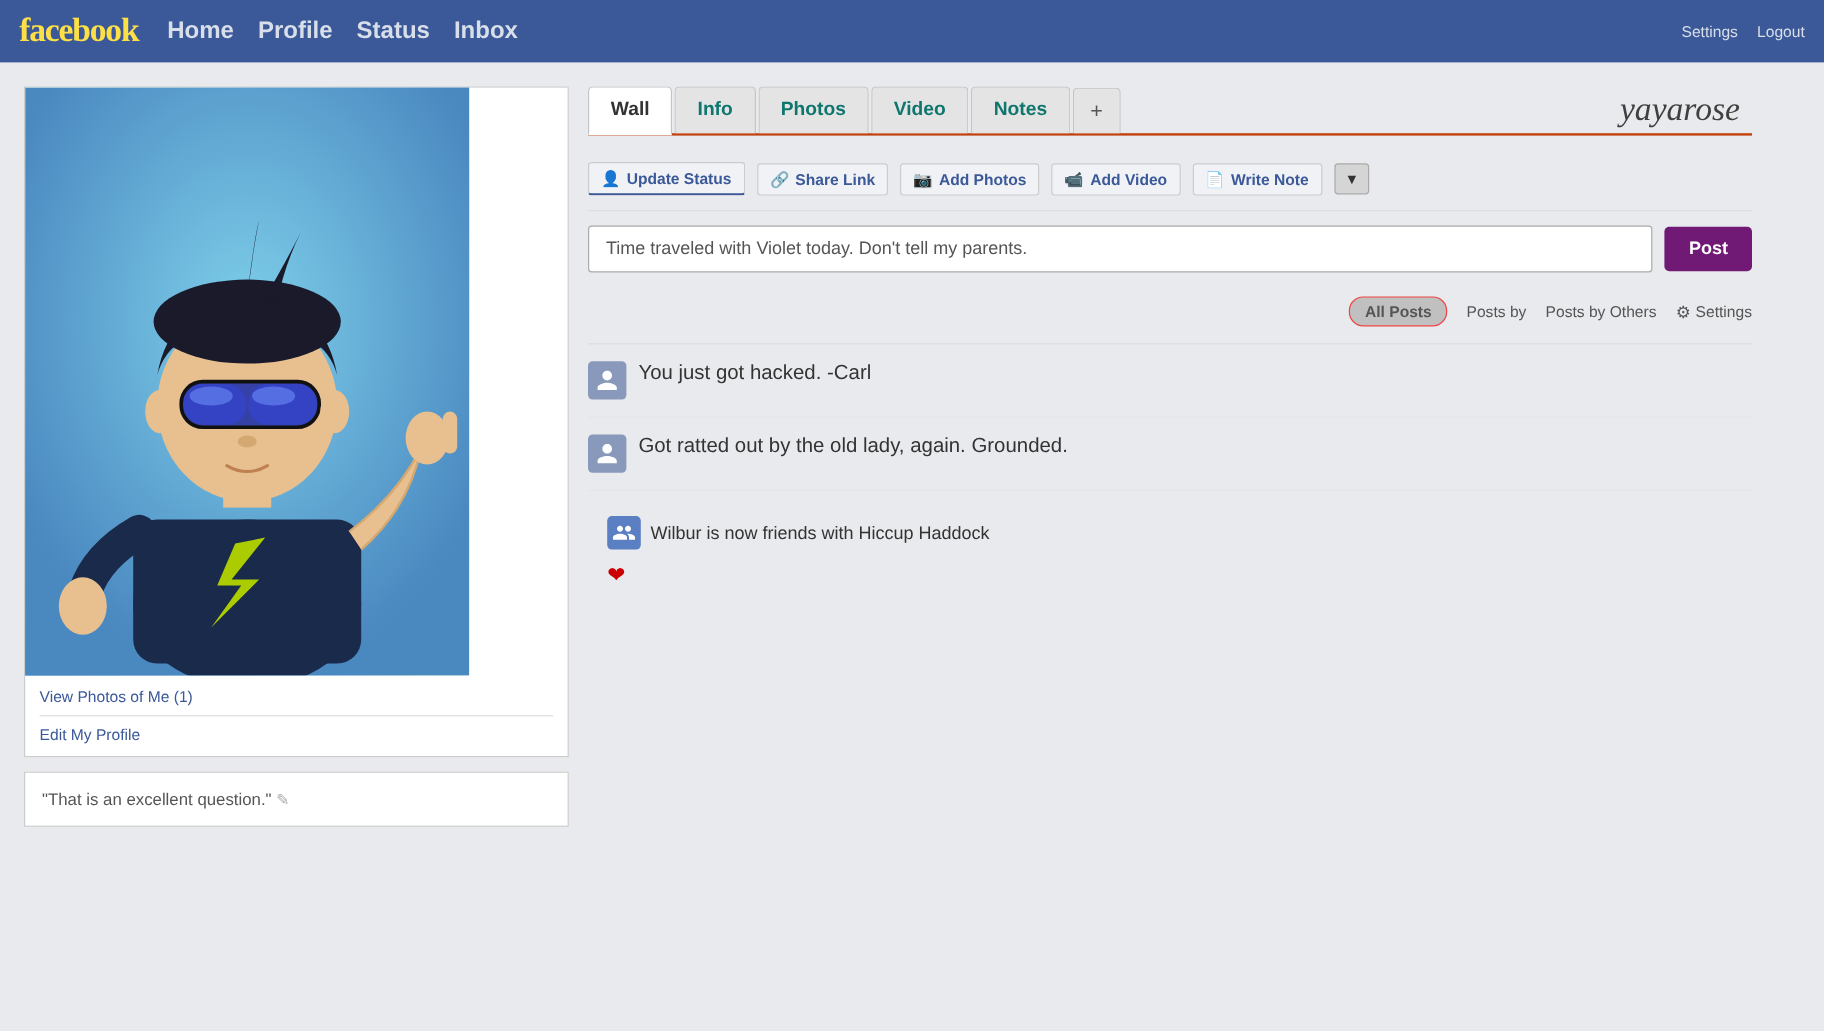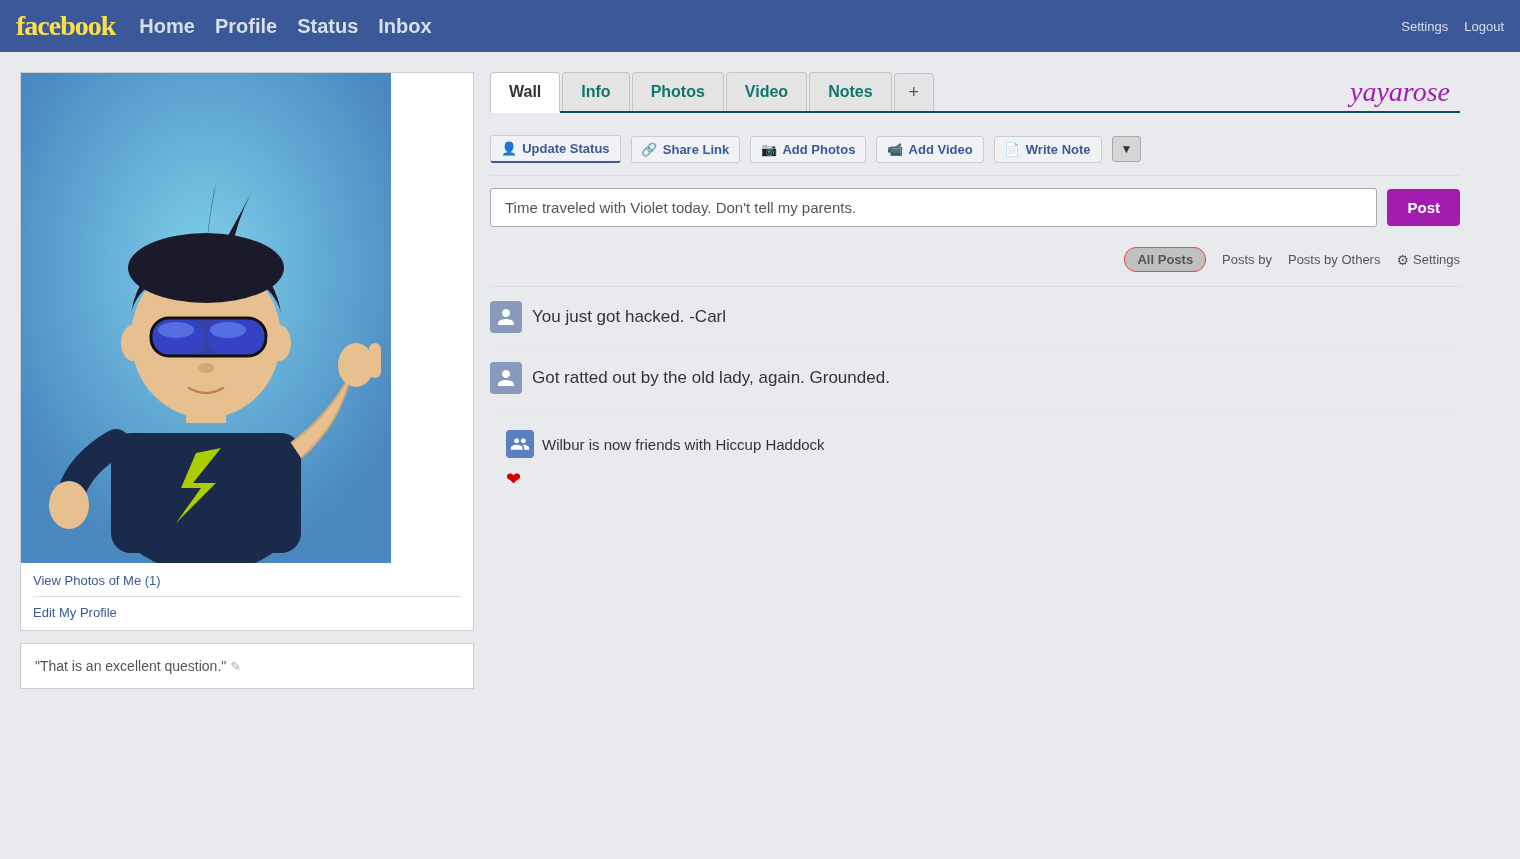--- a/index.html
+++ b/index.html
@@ -94,21 +94,21 @@
 
     
     #content {
       flex: 1;
     }
 
     
     #profile-tabs {
       display: flex;
       align-items: center;
-      border-bottom: 2px solid #0c4a6e;
+      border-bottom: 2px solid #c2410c;
       background: transparent;
       margin-bottom: 14px;
       position: relative;
     }
     .tab-btn {
       padding: 10px 18px;
       font-size: 16px;
       font-weight: bold;
       color: #0f766e;
       cursor: pointer;
@@ -131,21 +131,21 @@
       color: #555;
       cursor: pointer;
       border: 1px solid #c5c5c5;
       border-bottom: none;
       background: #e4e4e4;
       border-radius: 4px 4px 0 0;
     }
     .username-display {
       margin-left: auto;
       font-size: 28px;
-      color: #a21caf;
+      color: #404040;
       font-style: italic;
       font-family: 'Brush Script MT', cursive, Georgia;
       padding-right: 10px;
     }
 
     
     #action-bar {
       display: flex;
       align-items: center;
       gap: 10px;
@@ -189,21 +189,21 @@
     #status-input {
       flex: 1;
       border: 1px solid #aaa;
       border-radius: 3px;
       padding: 10px 14px;
       font-size: 15px;
       color: #555;
       outline: none;
     }
     #post-btn {
-      background: #a21caf;
+      background: #701a75;
       color: #fff;
       border: none;
       padding: 10px 20px;
       font-size: 15px;
       border-radius: 4px;
       cursor: pointer;
       font-weight: bold;
     }
 
     
@@ -235,21 +235,21 @@
     .filter-settings { display: flex; align-items: center; gap: 4px; cursor: pointer; }
     .gear-icon { font-size: 14px; }
 
     
     #posts-area {
       border-top: 1px solid #ddd;
       margin-top: 6px;
     }
     .post-item {
       display: flex;
-      align-items: center;
+      align-items: flex-start;
       gap: 10px;
       padding: 14px 0;
       border-bottom: 1px solid #e5e5e5;
       font-size: 16px;
       color: #333;
     }
     .post-avatar {
       width: 32px;
       height: 32px;
       background: #8899bb;

